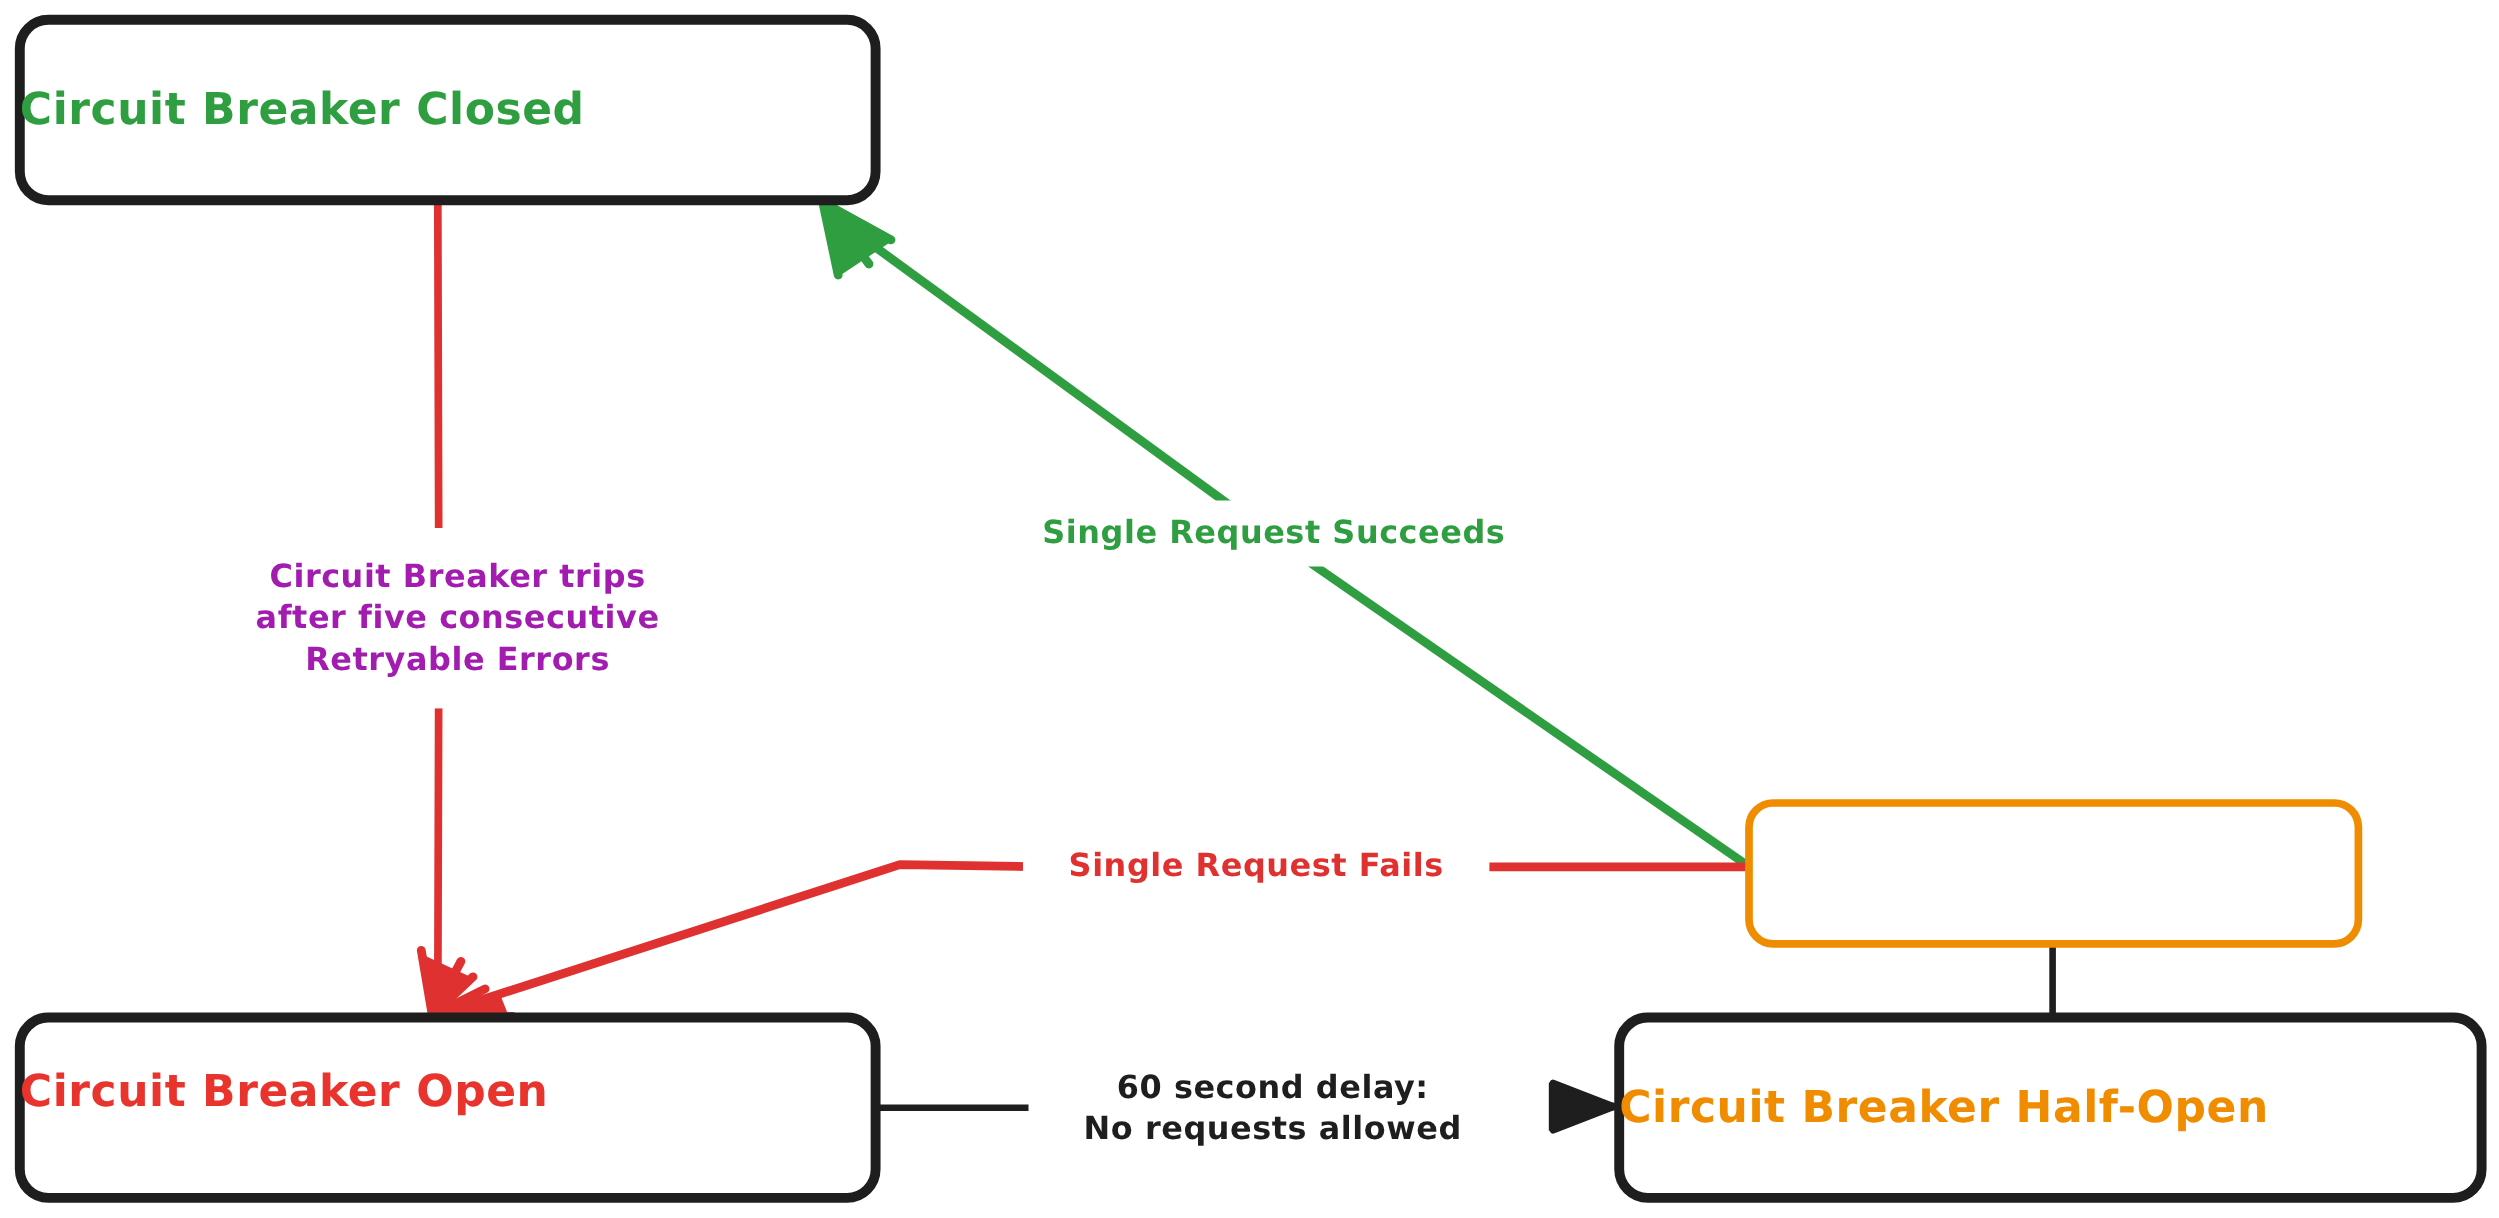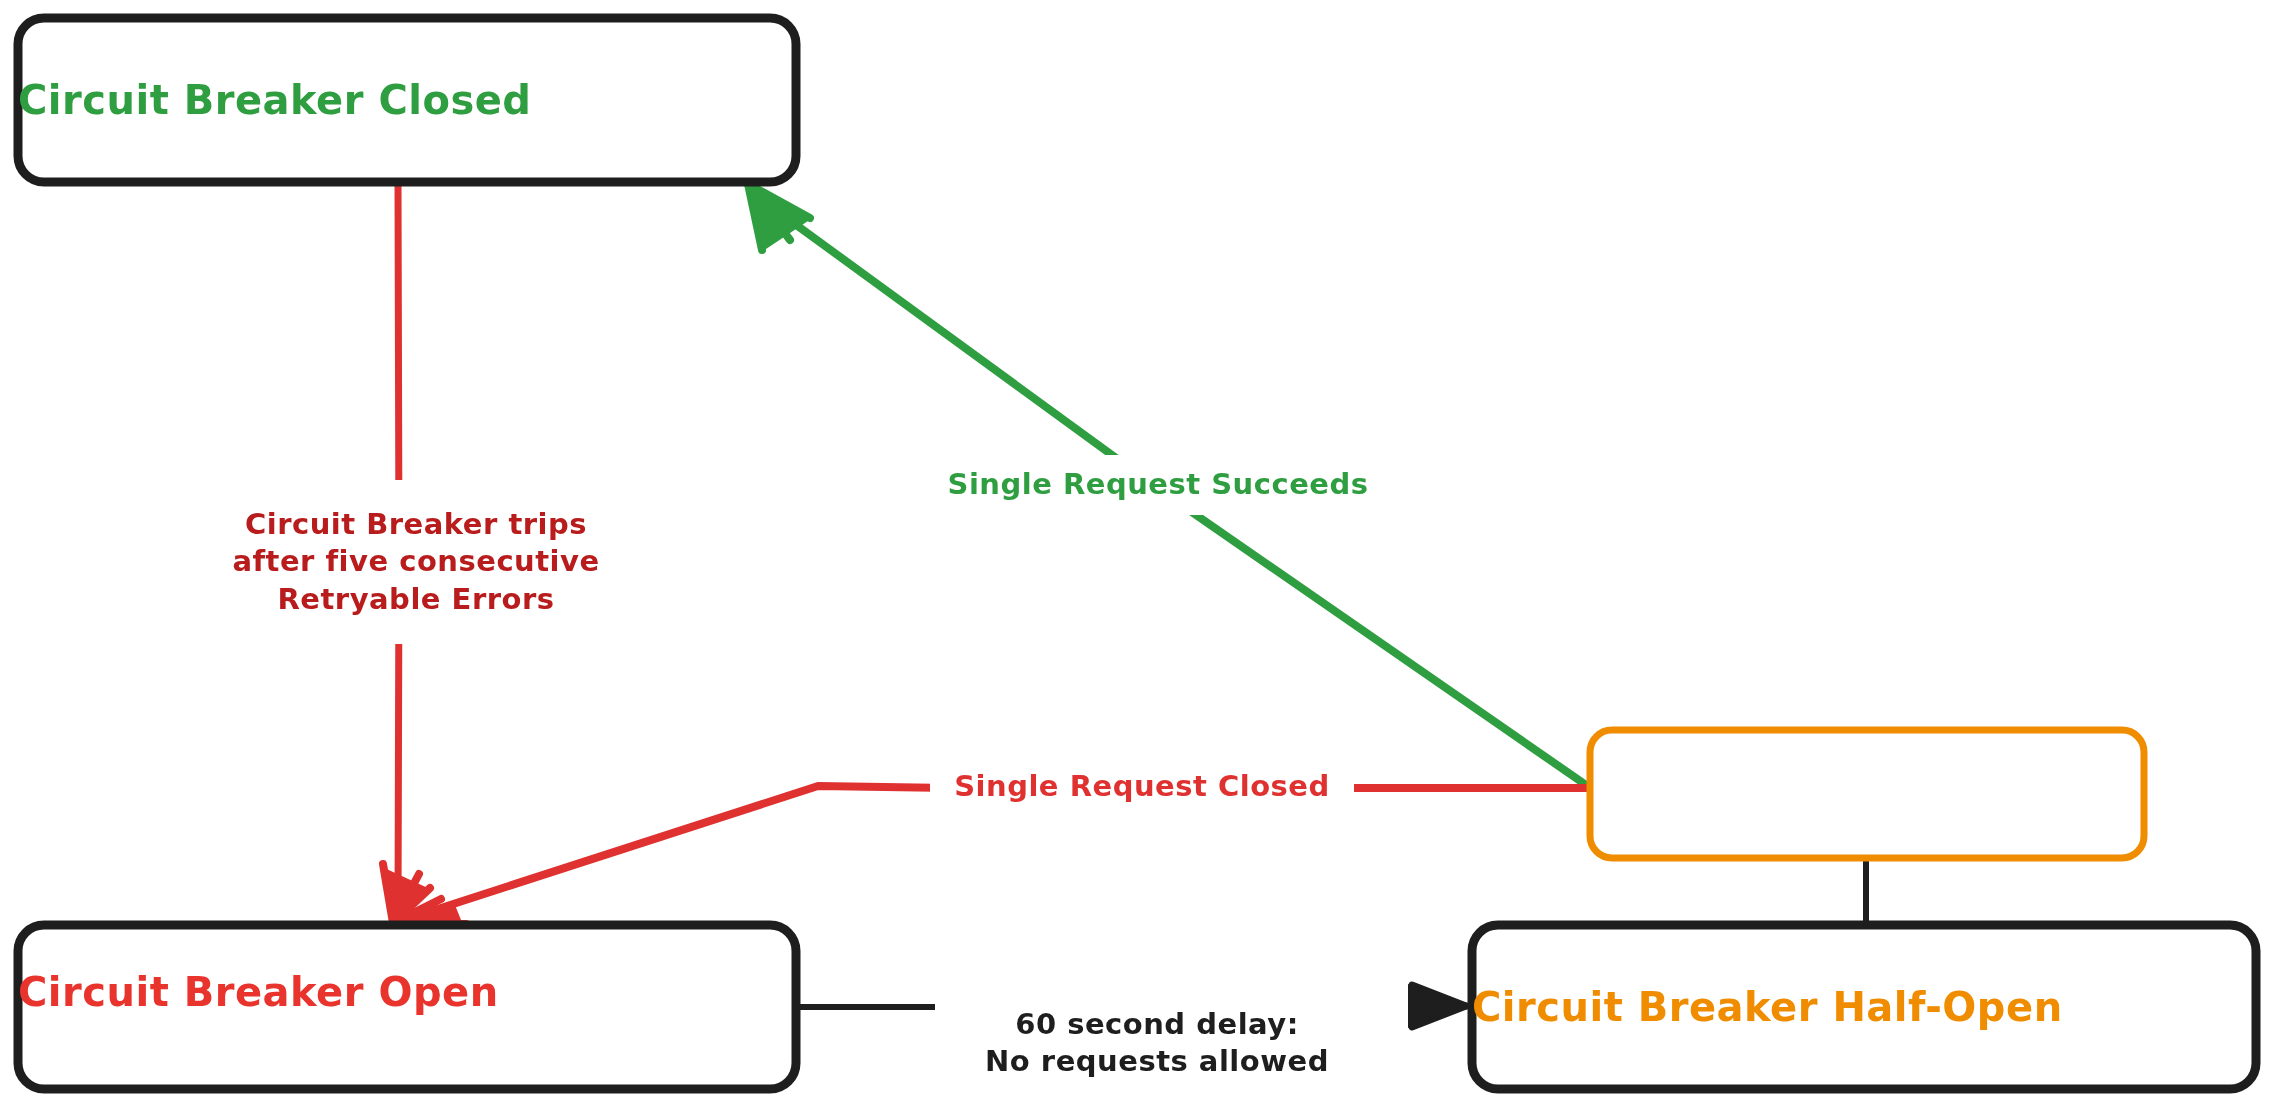--- a/index.html
+++ b/index.html
@@ -134,31 +134,31 @@
   <div class="node-box" style="left:18px; top:910px; width:778px; height:164px; background:transparent;">
     <span class="node-label" style="color:#e8342c;">Circuit Breaker Open</span>
   </div>
 
 
   <div class="node-box" style="left:1472px; top:925px; width:784px; height:164px; background:transparent;">
     <span class="node-label" style="color:#f08c00;">Circuit Breaker Half-Open</span>
   </div>
 
   <div class="edge-label-wrap" style="left:178px; top:480px; width:440px; height:164px;">
-    <span class="edge-label" style="color:#b91c1c;margin-left:36px;">Circuit Breaker trips
+    <span class="edge-label" style="color:#a21caf;margin-left:36px;">Circuit Breaker trips
 after five consecutive
 Retryable Errors</span>
   </div>
 
   <div class="edge-label-wrap" style="left:908px; top:455px; width:500px; height:60px;">
     <span class="edge-label" style="color:#2f9e41;">Single Request Succeeds</span>
   </div>
 
   <div class="edge-label-wrap" style="left:930px; top:758px; width:424px; height:58px;">
-    <span class="edge-label" style="color:#e03131;">Single Request Closed</span>
+    <span class="edge-label" style="color:#e03131;">Single Request Fails</span>
   </div>
 
-  <div class="edge-label-wrap" style="left:935px; top:981px; width:444px; height:124px;">
+  <div class="edge-label-wrap" style="left:935px; top:945px; width:444px; height:124px;">
     <span class="edge-label" style="color:#1e1e1e;">60 second delay:
 No requests allowed</span>
   </div>
 
 </div>
 
 </body></html>

